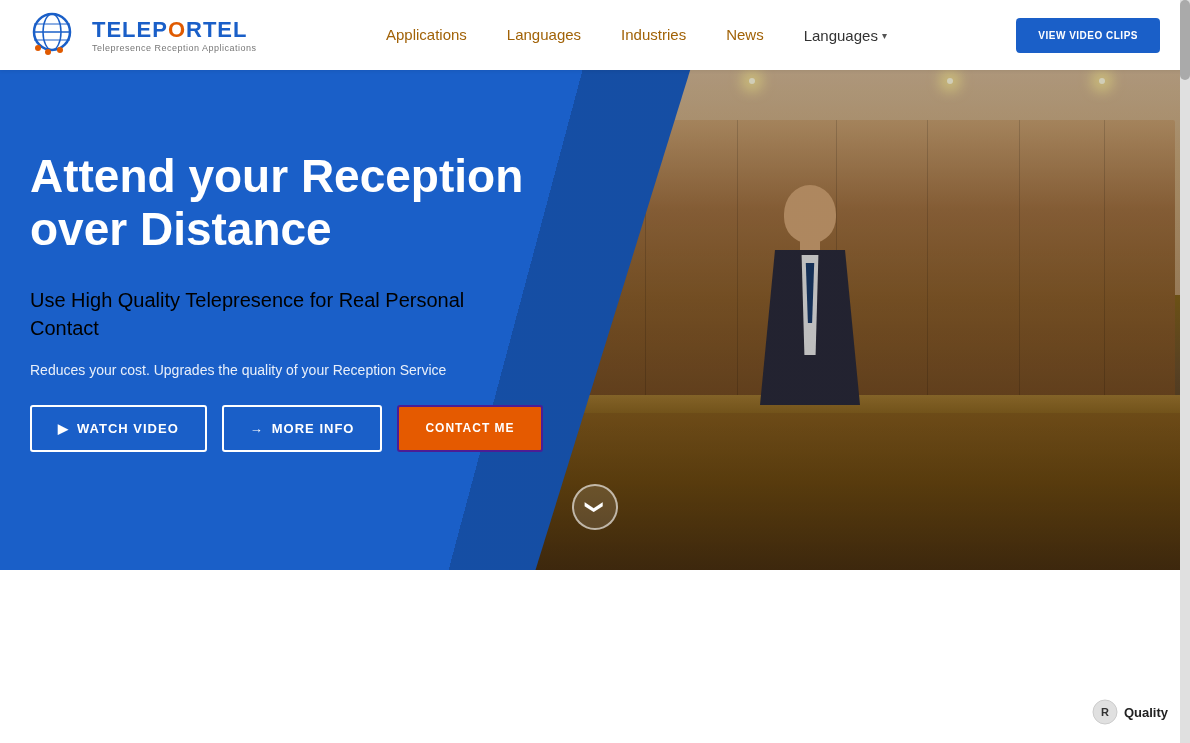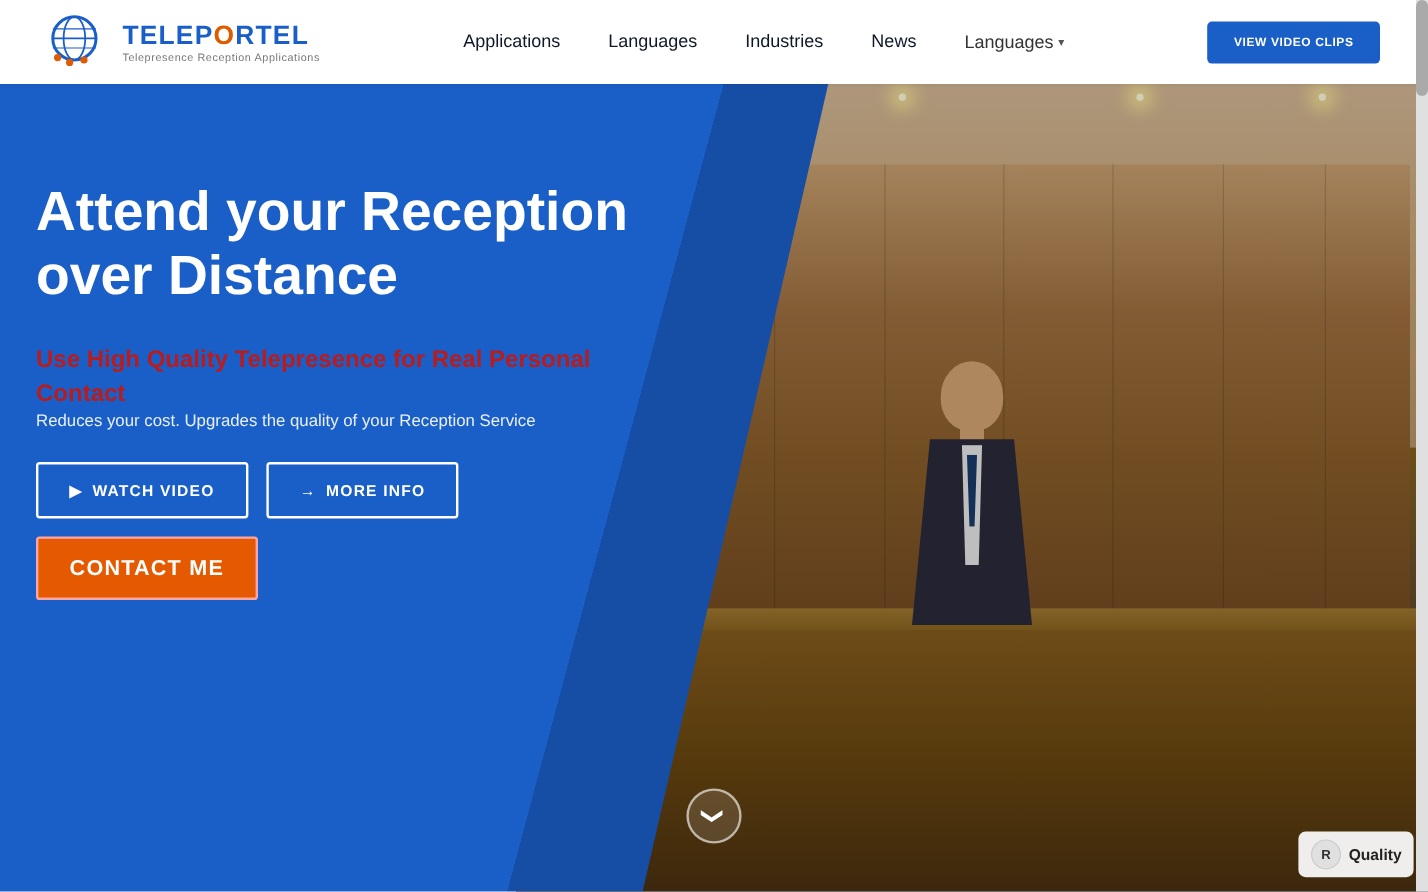--- a/index.html
+++ b/index.html
@@ -7,21 +7,21 @@
 
     
     .navbar {
       position: absolute;
       top: 0; left: 0; right: 0;
       height: 70px;
       background: #fff;
       display: flex;
       align-items: center;
       justify-content: space-between;
-      padding: 0 40px;
+      padding: 0 30px;
       z-index: 100;
       box-shadow: 0 1px 4px rgba(0,0,0,0.08);
     }
     .logo-area {
       display: flex;
       align-items: center;
       gap: 0;
     }
     .logo-text {
       display: flex;
@@ -42,21 +42,21 @@
       letter-spacing: 0.5px;
     }
     .nav-links {
       display: flex;
       align-items: center;
       gap: 40px;
       list-style: none;
     }
     .nav-links li a {
       text-decoration: none;
-      color: #0f172a;
+      color: #a16207;
       font-size: 15px;
       font-weight: 500;
     }
     .lang-item {
       display: flex;
       align-items: center;
       gap: 4px;
       cursor: pointer;
       font-size: 15px;
       font-weight: 500;
@@ -78,21 +78,21 @@
       border-radius: 4px;
       cursor: pointer;
       white-space: nowrap;
     }
 
     
     .hero {
       position: absolute;
       top: 70px;
       left: 0; right: 0;
-      height: 673px;
+      height: 500px;
       overflow: hidden;
     }
 
     
     .hero-bg-blue {
       position: absolute;
       top: 0; left: 0;
       width: 100%;
       height: 100%;
       background: #1a5fc8;
@@ -264,24 +264,25 @@
     }
     .hero-title {
       color: #fff;
       font-size: 46px;
       font-weight: 800;
       line-height: 1.15;
       margin-bottom: 30px;
       max-width: 500px;
     }
     .hero-subtitle {
-      color: #b91c1c;
+      color: #000000;
       font-size: 20px;
-      font-weight: 700;
+      font-weight: 400;
       line-height: 1.4;
+      margin-bottom: 20px;
       max-width: 480px;
     }
     .hero-tagline {
       color: rgba(255,255,255,0.9);
       font-size: 14px;
       font-weight: 400;
       margin-bottom: 27px;
     }
     .hero-buttons {
       display: flex;
@@ -314,23 +315,23 @@
       border-radius: 3px;
       cursor: pointer;
       display: flex;
       align-items: center;
       gap: 8px;
       text-transform: uppercase;
     }
     .btn-contact {
       background: #e55a00;
       color: #fff;
-      border: 2px solid #fca5a5;
+      border: 2px solid #4c1d95;
       padding: 14px 26px;
-      font-size: 18px;
+      font-size: 12px;
       font-weight: 700;
       letter-spacing: 1px;
       border-radius: 3px;
       cursor: pointer;
       text-transform: uppercase;
     }
 
     
     .scroll-indicator {
       position: absolute;

